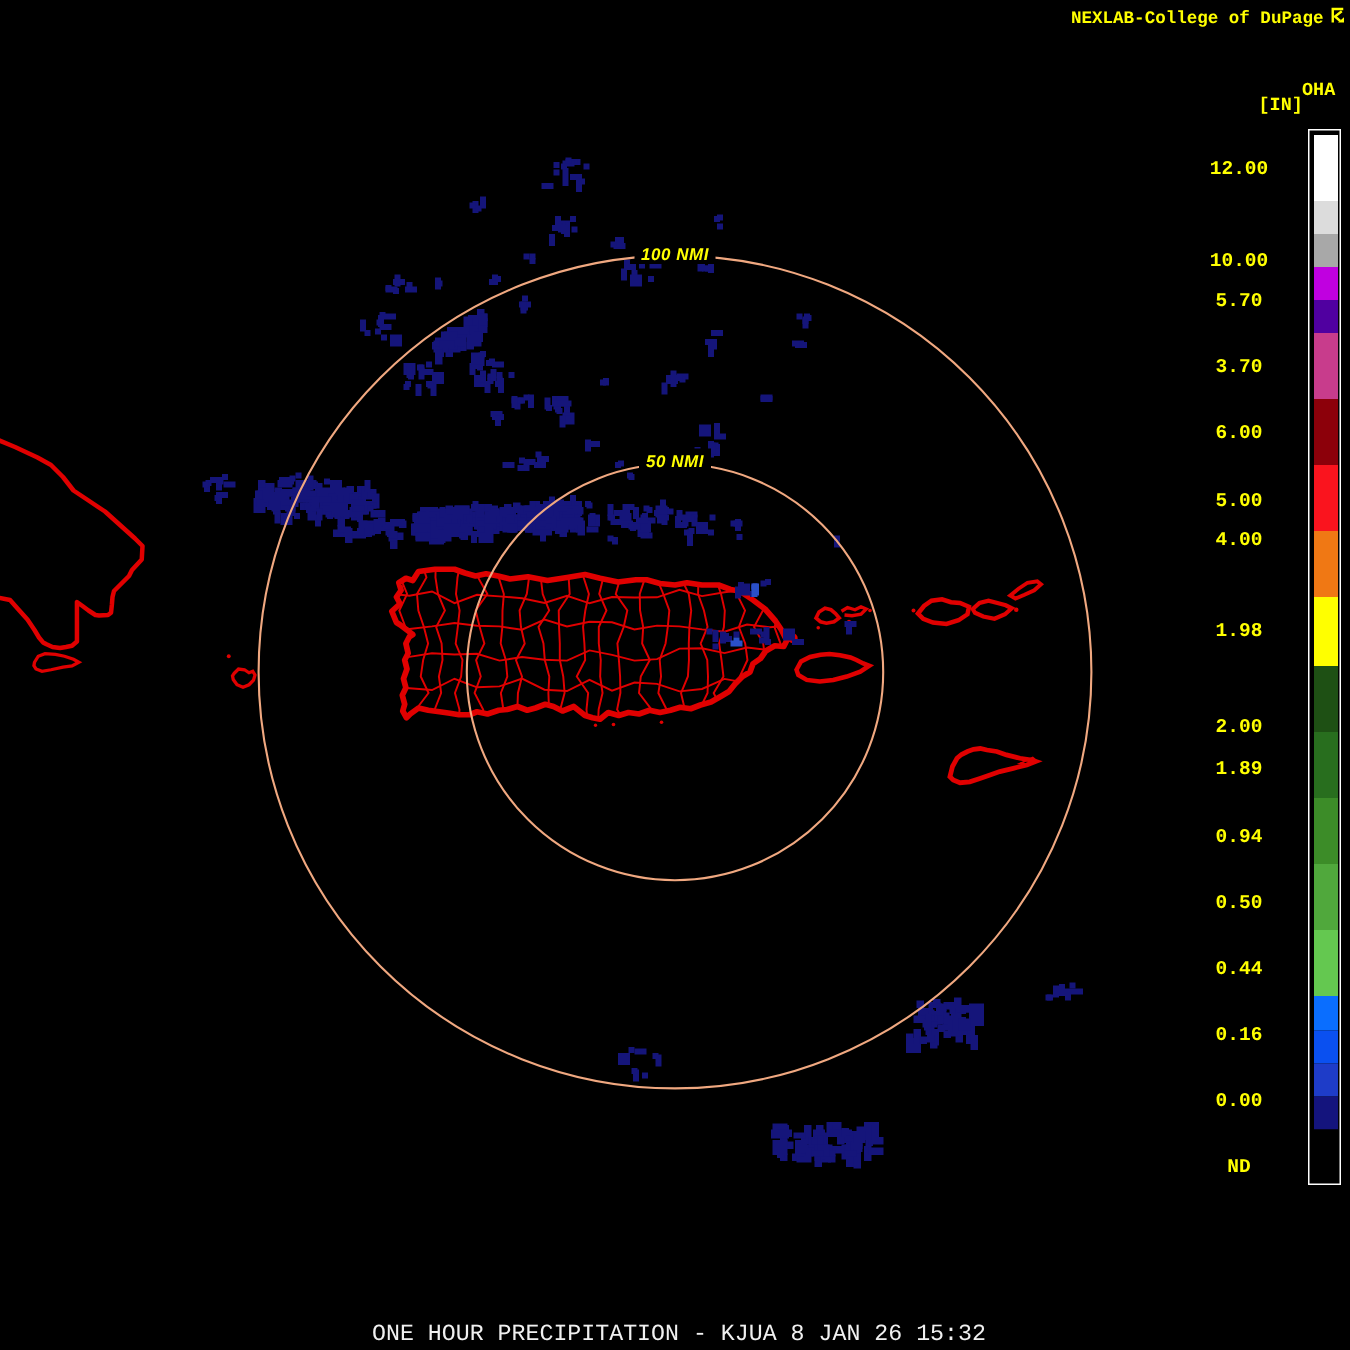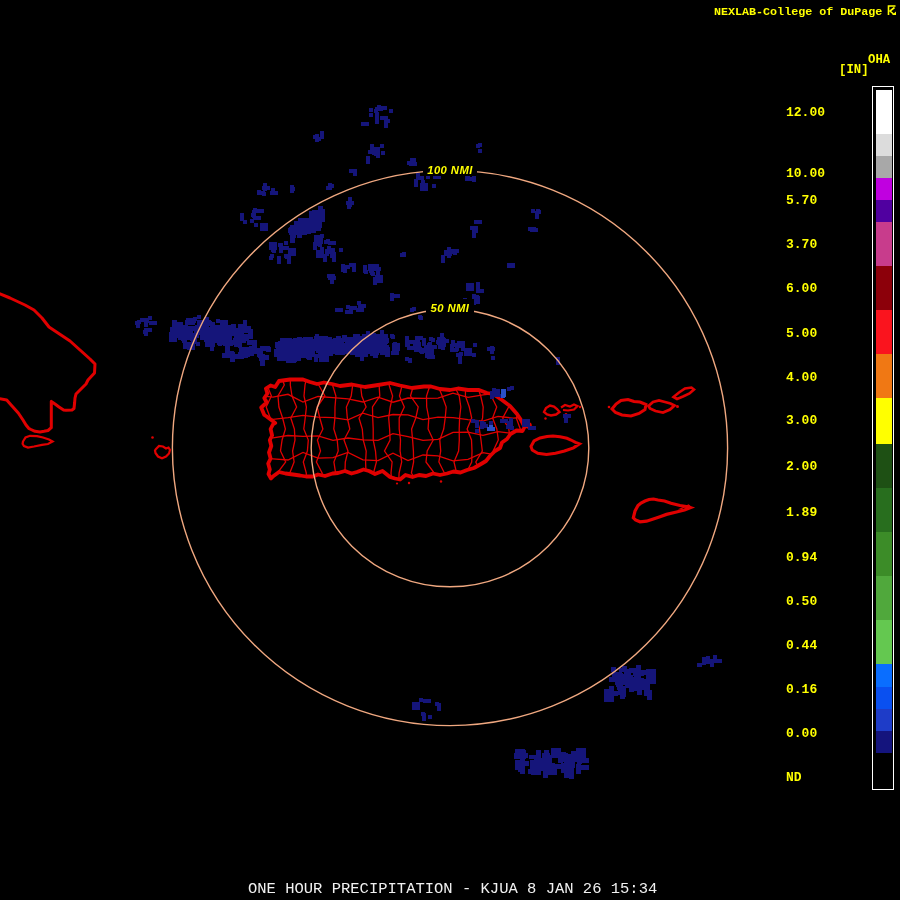--- a/index.html
+++ b/index.html
@@ -1,16 +1,16 @@
 <!DOCTYPE html>
 <html><head><meta charset="utf-8"><style>
 html,body{margin:0;padding:0;background:#000;width:900px;height:900px;overflow:hidden}
 body{position:relative;font-family:"Liberation Mono",monospace}
 .t{position:absolute;color:#FFFF00;white-space:pre}
-.lg{position:absolute;right:34px;width:80px;text-align:left;color:#FFFF00;
+.lg{position:absolute;right:34px;width:80px;text-align:center;color:#FFFF00;
     font:bold 13px "Liberation Mono",monospace;line-height:16px}
 </style></head><body>
 <svg width="900" height="900" style="position:absolute;left:0;top:0">
 
 <defs>
       <clipPath id="prc">
         <path d="M279.0 381.0 L290.0 379.5 L303.0 379.5 L310.0 382.0 L317.0 384.0 L324.0 382.5 L332.0 384.0 L340.0 386.0 L352.0 384.5 L365.0 387.0 L378.0 385.0 L390.0 383.0 L400.0 385.5 L412.0 388.0 L424.0 386.5 L431.0 386.5 L440.0 389.0 L450.0 390.0 L458.0 388.5 L468.0 390.0 L479.0 390.0 L487.0 393.0 L493.0 394.0 L502.0 400.0 L510.0 406.0 L517.0 414.0 L521.0 420.0 L524.5 427.0 L522.5 431.0 L516.5 430.5 L510.5 434.0 L507.0 439.0 L502.0 442.5 L500.0 448.0 L495.0 451.0 L490.0 456.0 L486.0 461.0 L481.0 464.0 L474.0 468.0 L467.0 470.0 L460.5 472.5 L453.5 471.5 L447.0 473.5 L440.0 475.0 L433.0 473.5 L426.0 476.0 L419.0 475.0 L412.5 477.0 L405.5 475.0 L400.0 479.5 L395.0 478.5 L390.0 477.0 L382.5 471.0 L375.0 474.0 L369.0 471.0 L363.5 469.5 L357.0 472.0 L351.5 473.5 L345.0 471.0 L338.0 473.0 L332.5 473.5 L325.0 476.0 L318.0 474.5 L313.0 476.5 L306.0 476.5 L300.0 475.5 L293.0 474.5 L285.5 473.5 L279.0 472.0 L273.5 476.0 L271.0 478.5 L268.5 474.0 L269.8 469.5 L268.2 463.5 L270.6 458.5 L269.0 452.5 L271.3 446.0 L269.8 440.0 L272.1 435.5 L270.6 429.0 L272.9 424.5 L275.2 423.0 L270.0 419.0 L266.7 416.5 L264.3 415.0 L261.2 407.5 L266.7 402.5 L264.3 398.0 L267.4 393.5 L265.9 388.5 L270.6 385.5 L275.2 387.0 L279.0 381.0 Z"></path>
       </clipPath>
     </defs>
 <g clip-path="url(#prc)">
@@ -1092,23 +1092,23 @@
 <div style="position:absolute;left:875.5px;top:687px;width:16px;height:22.0px;background:#0A50F0"></div>
 <div style="position:absolute;left:875.5px;top:709px;width:16px;height:22.0px;background:#1E3CC8"></div>
 <div style="position:absolute;left:875.5px;top:731px;width:16px;height:22.0px;background:#14147D"></div>
 <div style="position:absolute;left:875.5px;top:753px;width:16px;height:34.5px;background:#000000"></div>
 <div class="lg" style="top:105px">12.00</div>
 <div class="lg" style="top:166px">10.00</div>
 <div class="lg" style="top:193px">5.70</div>
 <div class="lg" style="top:237px">3.70</div>
 <div class="lg" style="top:281px">6.00</div>
 <div class="lg" style="top:326px">5.00</div>
-<div class="lg" style="top:370px">4.00</div>
-<div class="lg" style="top:413px">3.00</div>
-<div class="lg" style="top:459px">2.00</div>
+<div class="lg" style="top:352px">4.00</div>
+<div class="lg" style="top:413px">1.98</div>
+<div class="lg" style="top:477px">2.00</div>
 <div class="lg" style="top:505px">1.89</div>
 <div class="lg" style="top:550px">0.94</div>
 <div class="lg" style="top:594px">0.50</div>
 <div class="lg" style="top:638px">0.44</div>
 <div class="lg" style="top:682px">0.16</div>
 <div class="lg" style="top:726px">0.00</div>
 <div class="lg" style="top:770px">ND</div>
-<div style="position:absolute;left:248px;top:880px;color:#F0F0F0;font:15.5px &quot;Liberation Mono&quot;,monospace">ONE HOUR PRECIPITATION - KJUA 8 JAN 26 15:34</div>
+<div style="position:absolute;left:248px;top:880px;color:#F0F0F0;font:15.5px &quot;Liberation Mono&quot;,monospace">ONE HOUR PRECIPITATION - KJUA 8 JAN 26 15:32</div>
 
 </body></html>

